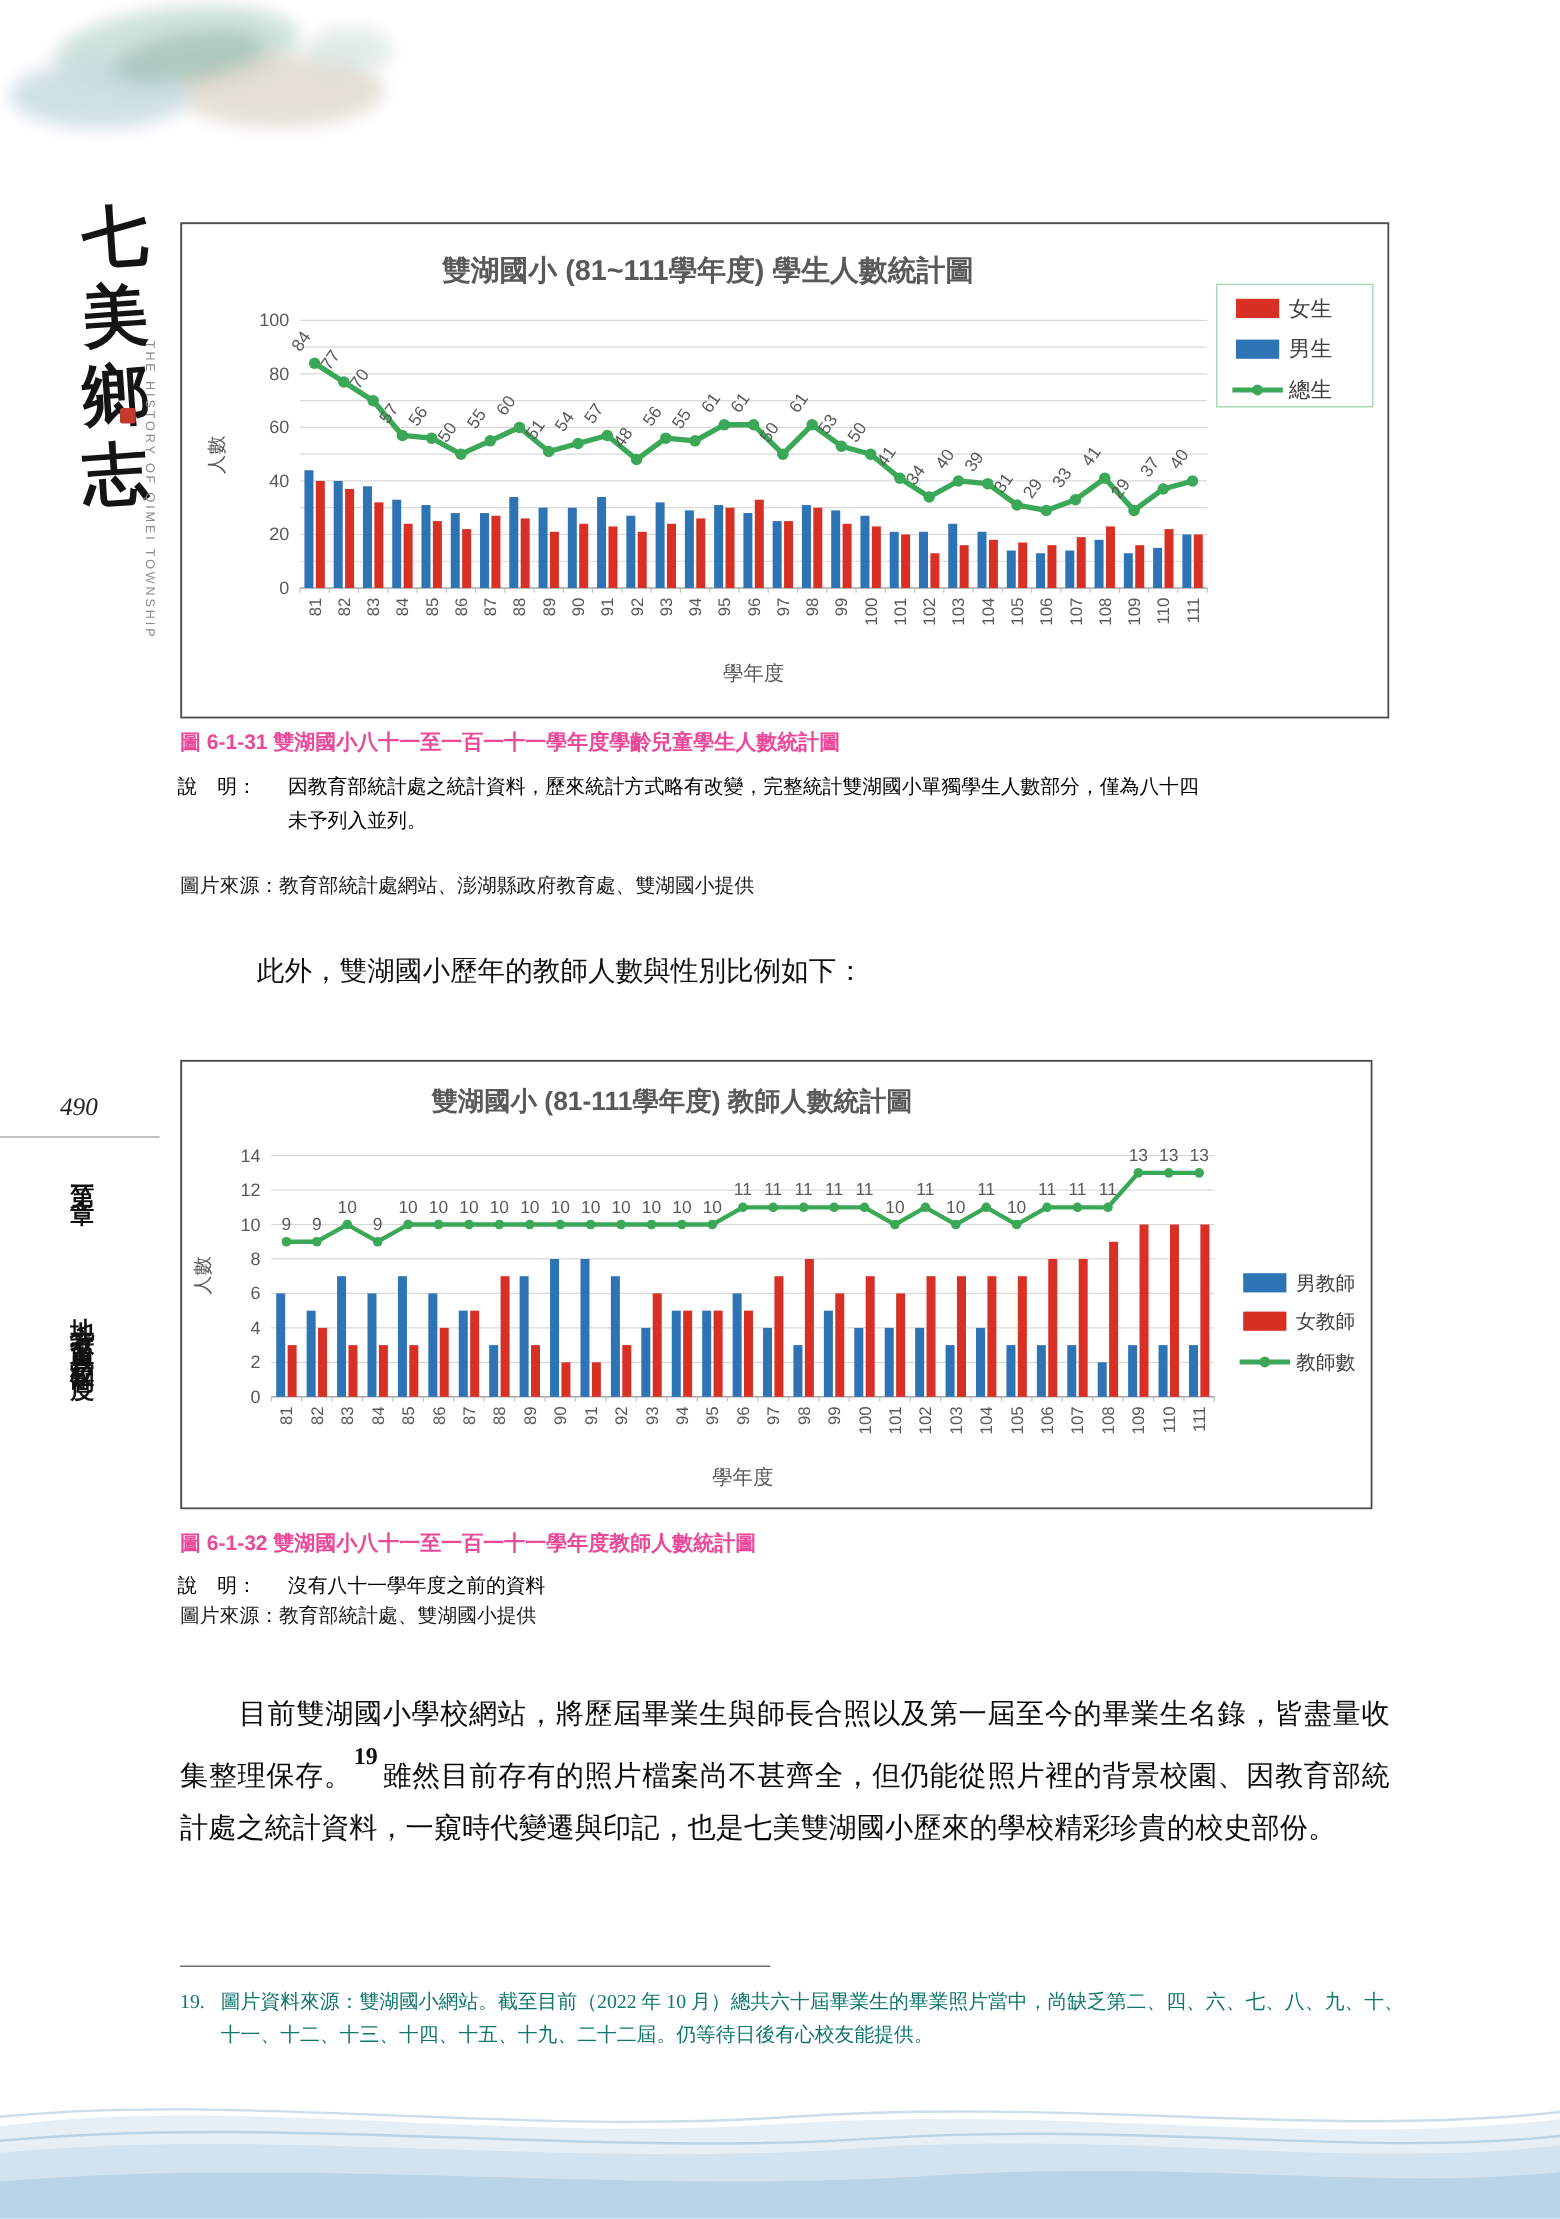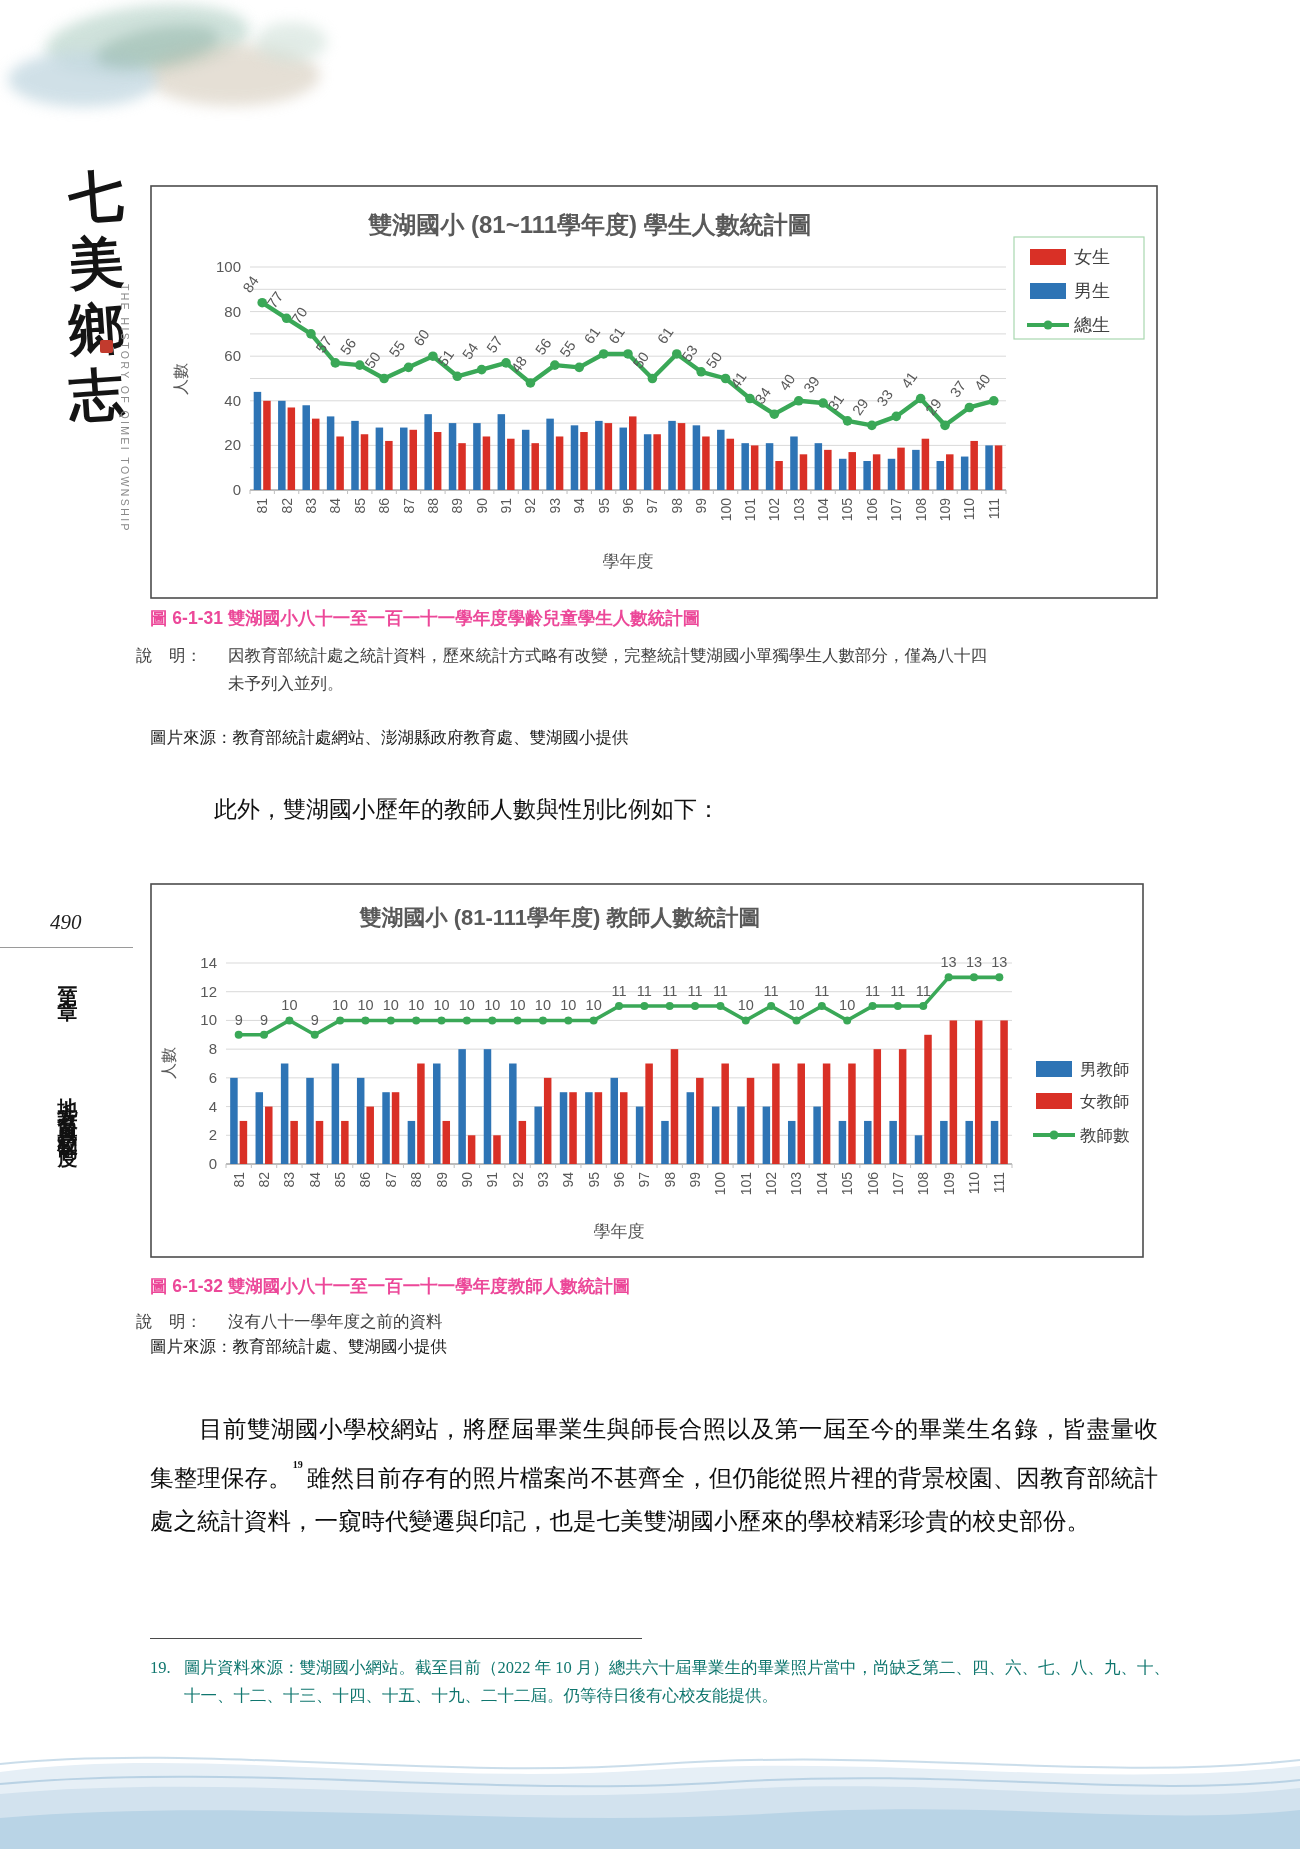--- a/index.html
+++ b/index.html
@@ -29,33 +29,33 @@
            font-size:20px;color:#111;letter-spacing:6px;font-weight:600}
   .chapter1{left:55px;top:972px}
   .chapter2{left:55px;top:1082px}
   
   .chart1{left:150px;top:185px}
   .chart2{left:150px;top:883px}
   
   .caption{left:150px;font-weight:bold;font-size:17.5px;color:#ec4899}
   .cap1{top:606px}
   .cap2{top:1274px}
-  .note{left:136px;display:flex;font-family:Liberation Serif, serif;font-size:16.5px;color:#404040}
+  .note{left:148px;display:flex;font-family:Liberation Sans, sans-serif;font-size:16.5px;color:#000000}
   .note1{top:642px}
   .note2{top:1308px}
   .note-label{width:92px;flex:none;line-height:28px}
   .note-lines div{line-height:28px}
   .source{left:150px;font-family:"Liberation Serif",serif;font-size:16.5px;color:#1a1a1a}
   .src1{top:727px}
   .src2{top:1336px}
   .lead{left:150px;top:794px;width:1008px;font-family:Liberation Mono, monospace;font-size:23px;
         color:#111;text-indent:64px}
   .bodypar{left:150px;top:1408px;width:1008px;font-family:"Liberation Serif",serif;font-size:23.5px;
            line-height:43.5px;color:#0d0d0d;text-align:justify;text-indent:49px}
-  .bodypar sup{font-size:10px;font-weight:bold;position:relative;top:-9px;margin:0 4px 16px 1px}
+  .bodypar sup{font-size:20px;font-weight:bold;position:relative;top:-9px;margin:0 4px 16px 1px}
   .fn-rule{left:150px;top:1638px;width:492px;border-top:1.5px solid #4a4a4a}
   .footnote{left:150px;top:1654px;width:992px;font-family:"Liberation Serif",serif;font-size:16.5px;
             line-height:27.5px;color:#0f766e;padding-left:34px}
   .fn-marker{position:absolute;left:0;top:0}
   .waves{left:0;bottom:0}
 </style>
 </head>
 <body>
 
 <div class="page">

